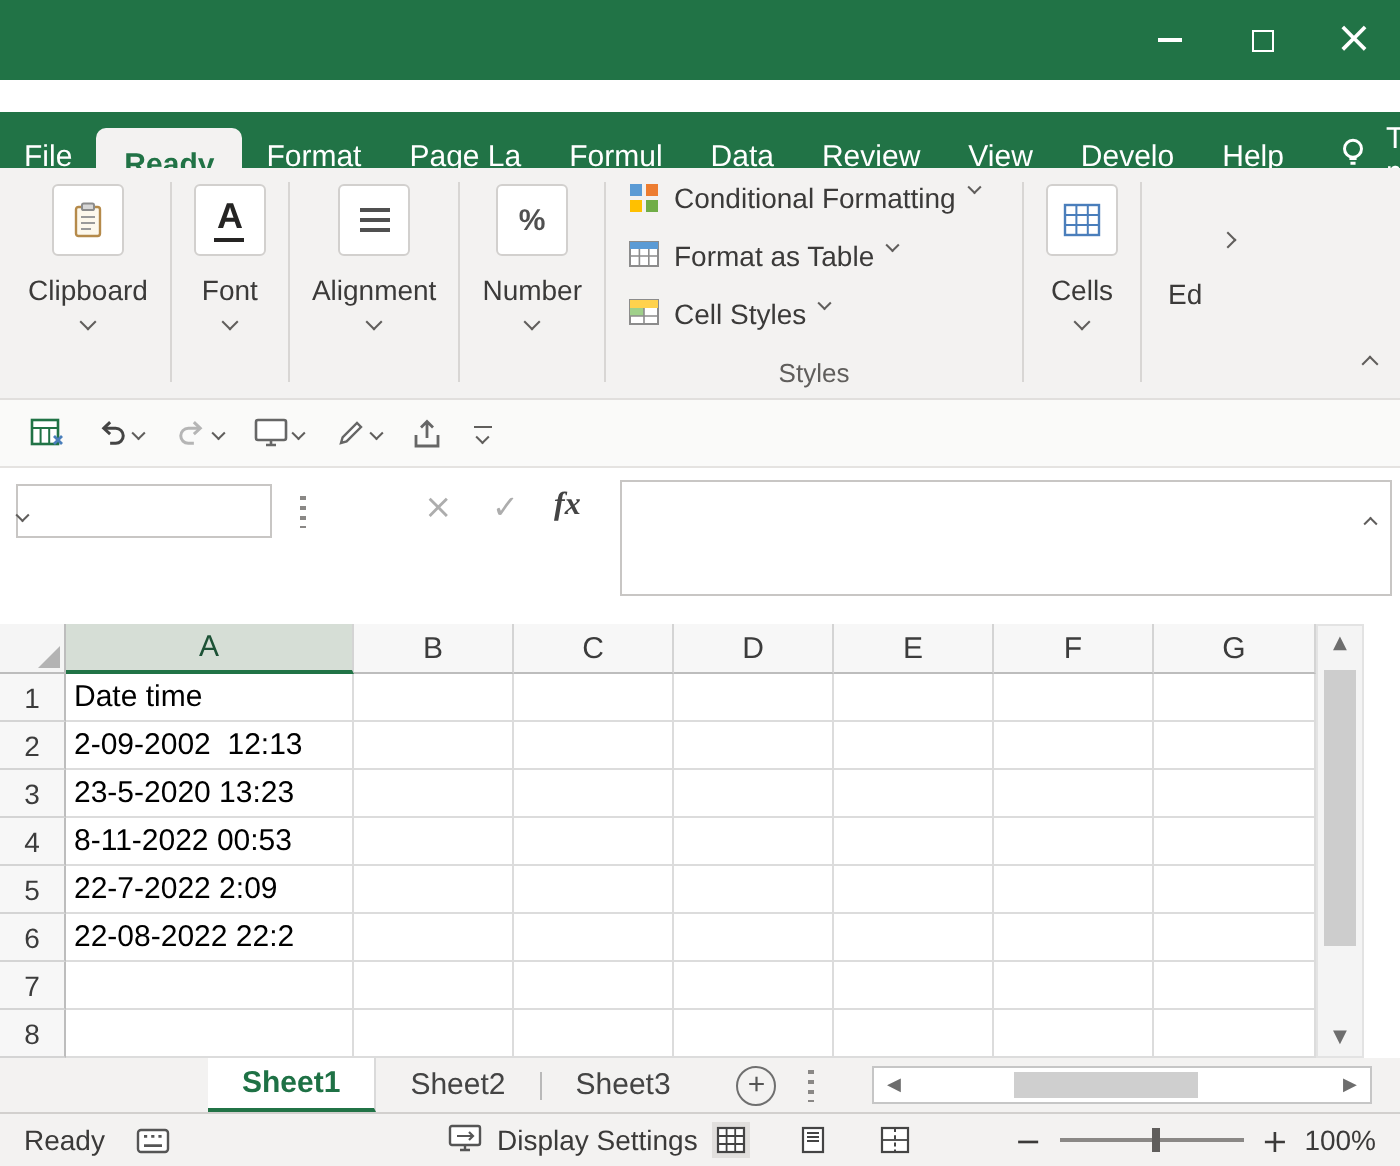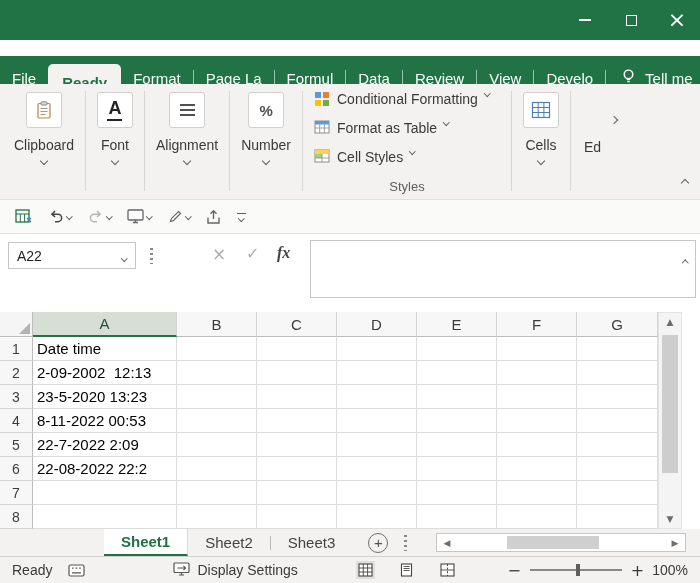--- a/index.html
+++ b/index.html
@@ -89,21 +89,21 @@
   .add-sheet { width:20px; height:20px; border:1.5px solid #6f6f6f; border-radius:50%; display:flex; align-items:center; justify-content:center; color:#555; font-size:15px; line-height:1; align-self:center; margin-left:16px; }
   .sb-dots { align-self:center; margin-left:16px; }
   .hscroll { align-self:center; margin-left:auto; margin-right:14px; width:250px; height:19px; border:1px solid #c6c6c6; background:#fff; display:flex; align-items:center; }
   .hs-btn { width:20px; text-align:center; color:#6d6d6d; font-size:9px; font-family:"DejaVu Sans",sans-serif; }
   .hs-thumb { height:13px; width:92px; background:#cfcfcf; margin-left:50px; }
 
   
   .statusbar { position:absolute; top:556px; left:0; right:0; height:27px; background:#f3f2f1; border-top:1px solid #d2d0ce; display:flex; align-items:center; font-size:14px; color:#3b3a39; }
   .status-ready { margin-left:12px; }
   .macro-icon { margin-left:16px; display:flex; }
-  .display-settings { display:flex; align-items:center; gap:7px; margin-left:40px;padding-left:48px; }
+  .display-settings { display:flex; align-items:center; gap:7px; margin-left:91px;padding-left:48px; }
   .view-icons { display:flex; gap:22px; margin-left:auto; align-items:center; }
   .view-btn { display:flex; padding:2px; }
   .view-btn.active { background:#e1dfdd; }
   .zoom { display:flex; align-items:center; gap:9px; margin-left:50px; }
   .zoom-sign { font-size:16px; color:#3b3a39; font-family:"DejaVu Sans",sans-serif; }
   .zoom-track { width:92px; height:2px; background:#8a8886; position:relative; }
   .zoom-thumb { position:absolute; left:50%; top:-5px; width:4px; height:12px; background:#605e5c; }
   .zoom-pct { margin-left:8px; margin-right:12px; }
   .glyph { font-family:"DejaVu Sans",sans-serif; }
 </style>
@@ -134,20 +134,21 @@
     <div class="mtab">Formul</div>
     <div class="tsep"></div>
     <div class="mtab">Data</div>
     <div class="tsep"></div>
     <div class="mtab">Review</div>
     <div class="tsep"></div>
     <div class="mtab">View</div>
     <div class="tsep"></div>
     <div class="mtab">Develo</div>
     <div class="tsep"></div>
+    <div class="mtab">Help</div>
     <div class="tellme">
       <span>
         <svg width="17" height="17" viewBox="0 0 16 16">
             <circle cx="8" cy="6" r="4" fill="none" stroke="#fff" stroke-width="1.4"></circle>
             <path d="M6.3 10.6 h3.4 M6.8 12.8 h2.4" stroke="#fff" stroke-width="1.4"></path>
           </svg>
       </span>
       <span>Tell me</span>
     </div>
 
@@ -312,21 +313,20 @@
     <div class="qat-item">
       <span class="more-stack">
         <span class="more-bar"></span>
         <span class="chev down sm"></span>
       </span>
     </div>
   </div>
 
   <div class="formula-band">
     <div class="name-box">
-      <span class="val">A22</span>
       <span class="nb-chev"><span class="chev down sm"></span></span>
     </div>
     <div class="vdots fb-dots"></div>
     <span class="fb-btn fb-cancel glyph">×</span>
     <span class="fb-btn fb-check glyph">✓</span>
     <span class="fb-btn fb-fx">fx</span>
     <div class="formula-input">
       <span></span>
       <span class="fi-chev"><span class="chev up sm"></span></span>
     </div>

